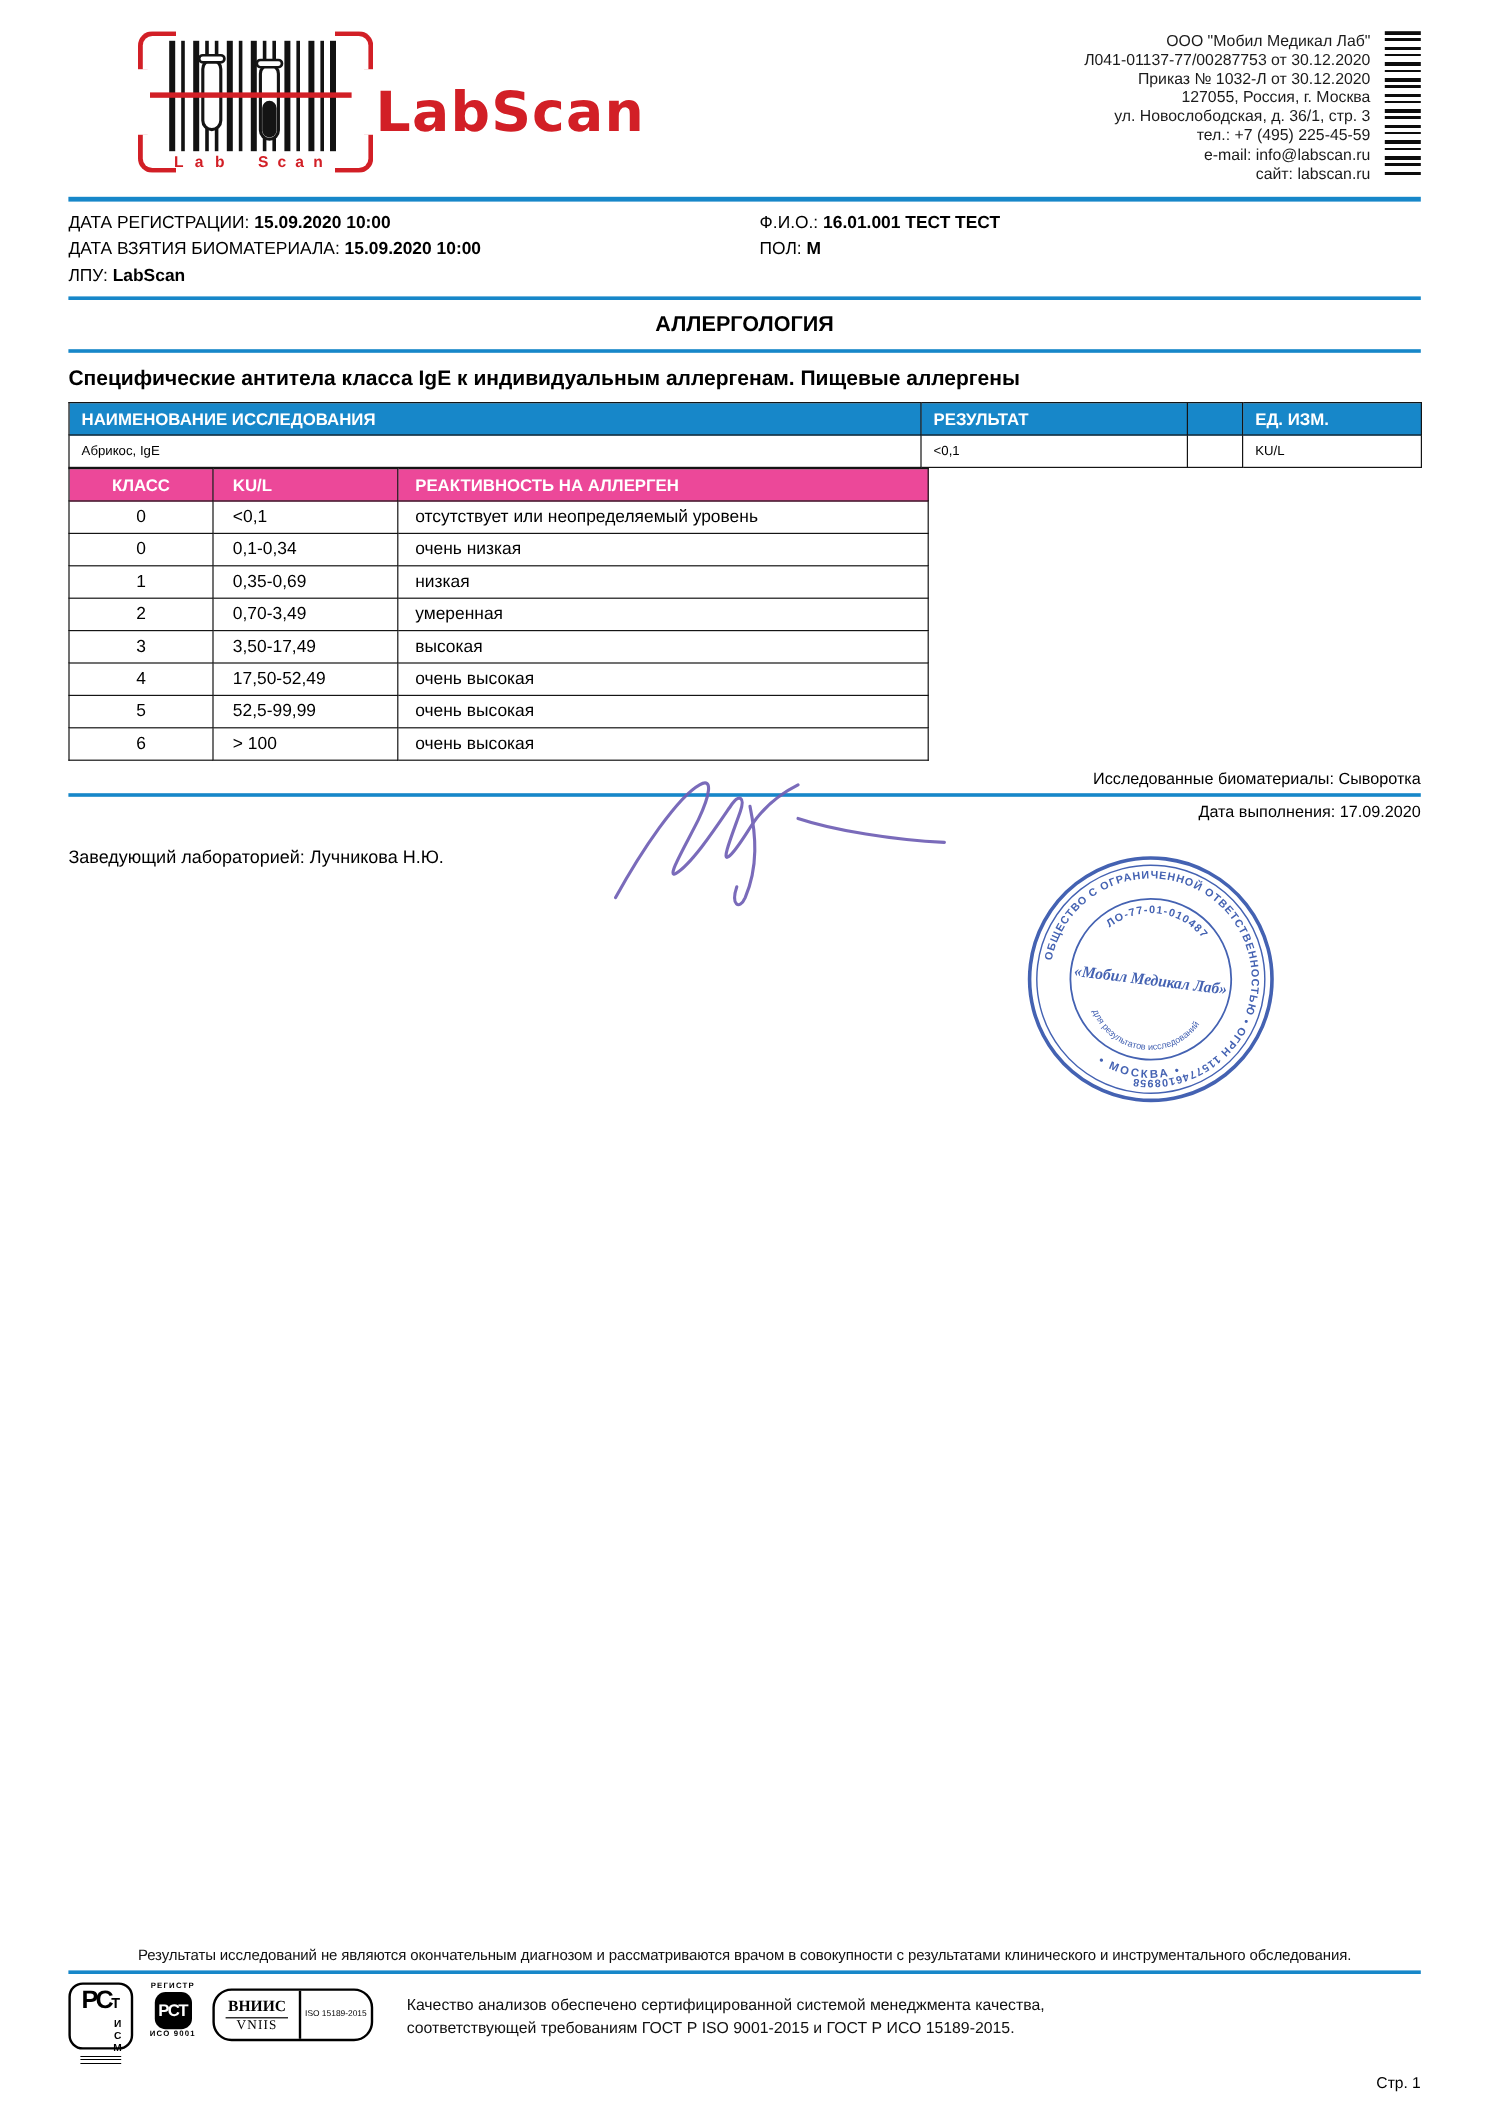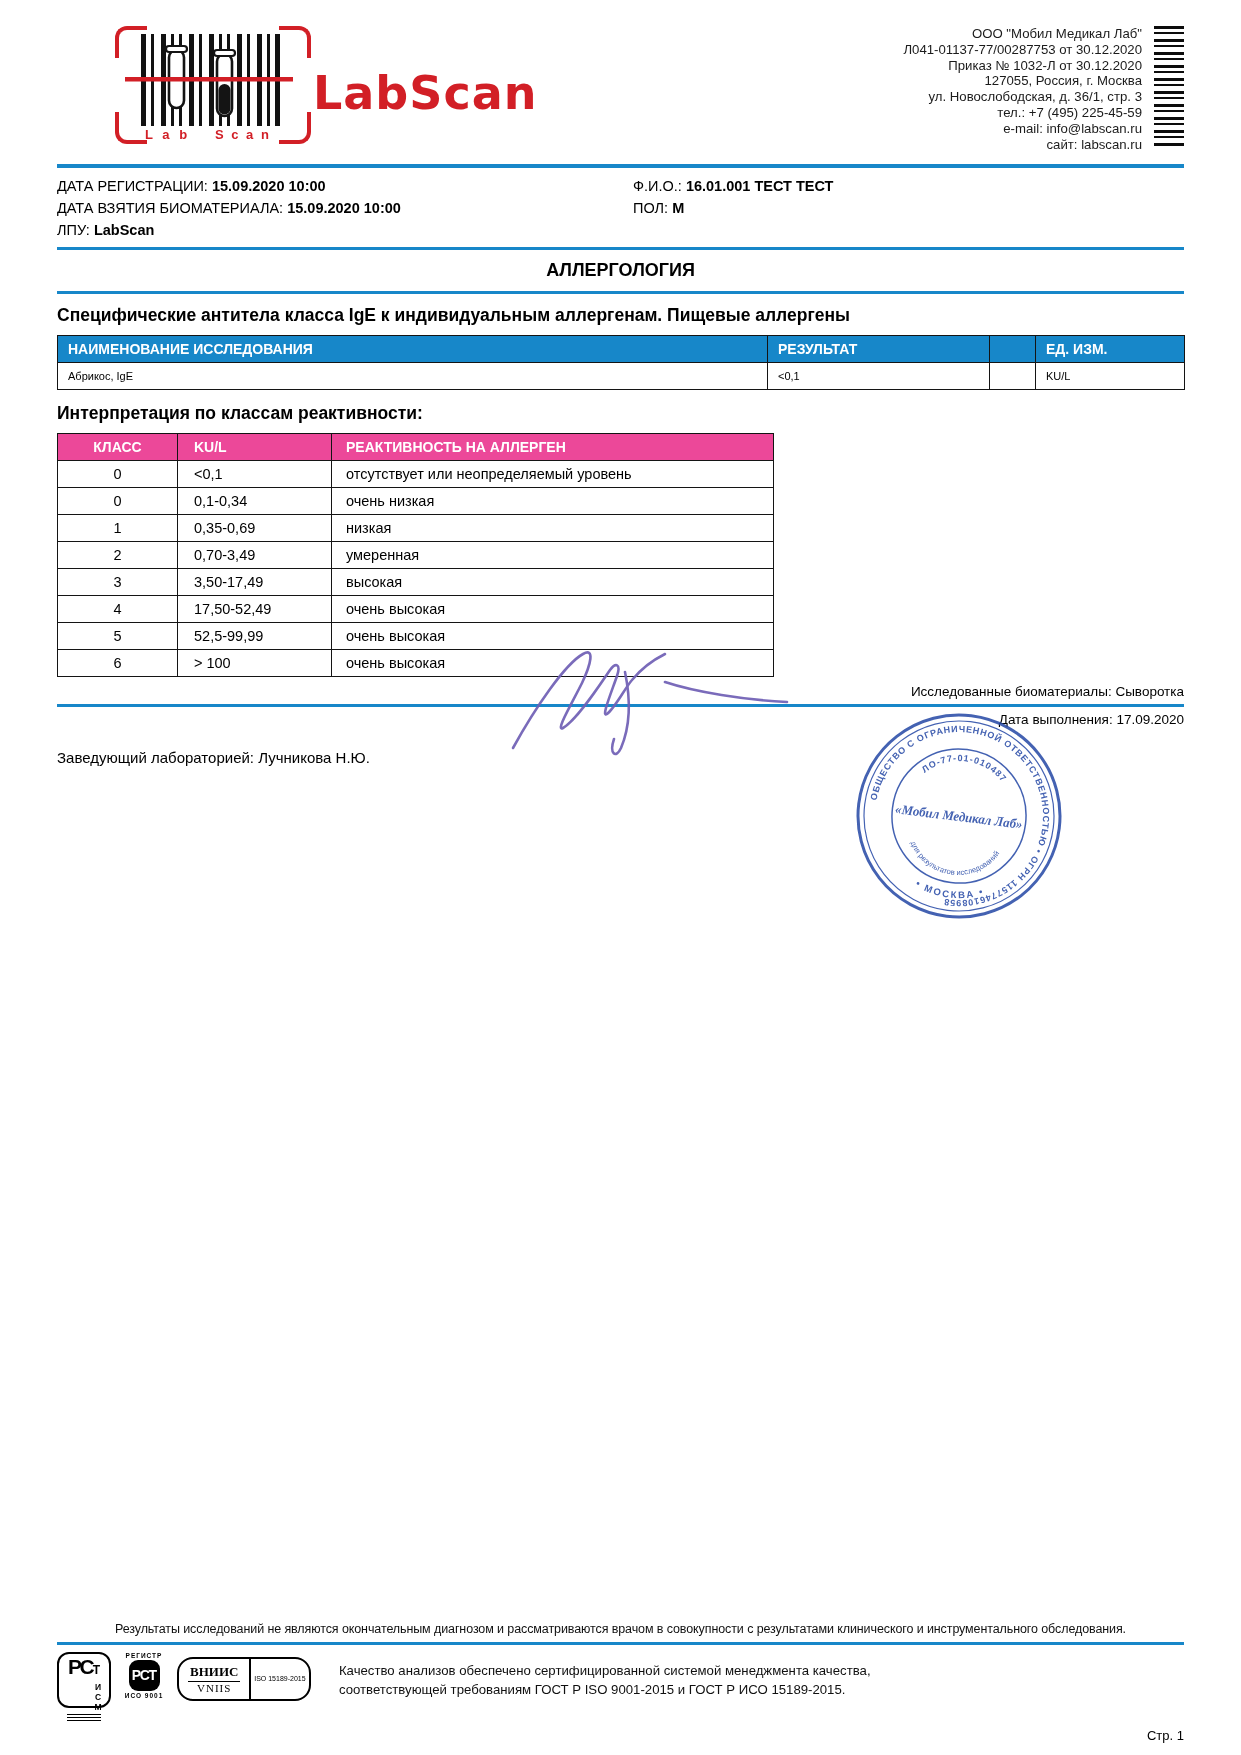--- a/index.html
+++ b/index.html
@@ -177,21 +177,20 @@
     </tr>
     <tr>
       <td>Абрикос, IgE</td>
       <td>&lt;0,1</td>
       <td></td>
       <td>KU/L</td>
     </tr>
   </tbody>
     </table>
 
-  <div class="interp-title">Интерпретация по классам реактивности:</div>
 
   <table class="interp-table">
     <tbody>
         <tr>
       <th class="c-class">КЛАСС</th>
       <th class="c-ku">KU/L</th>
       <th class="c-re">РЕАКТИВНОСТЬ НА АЛЛЕРГЕН</th>
     </tr>
     <tr>
       <td class="c-class">0</td>

